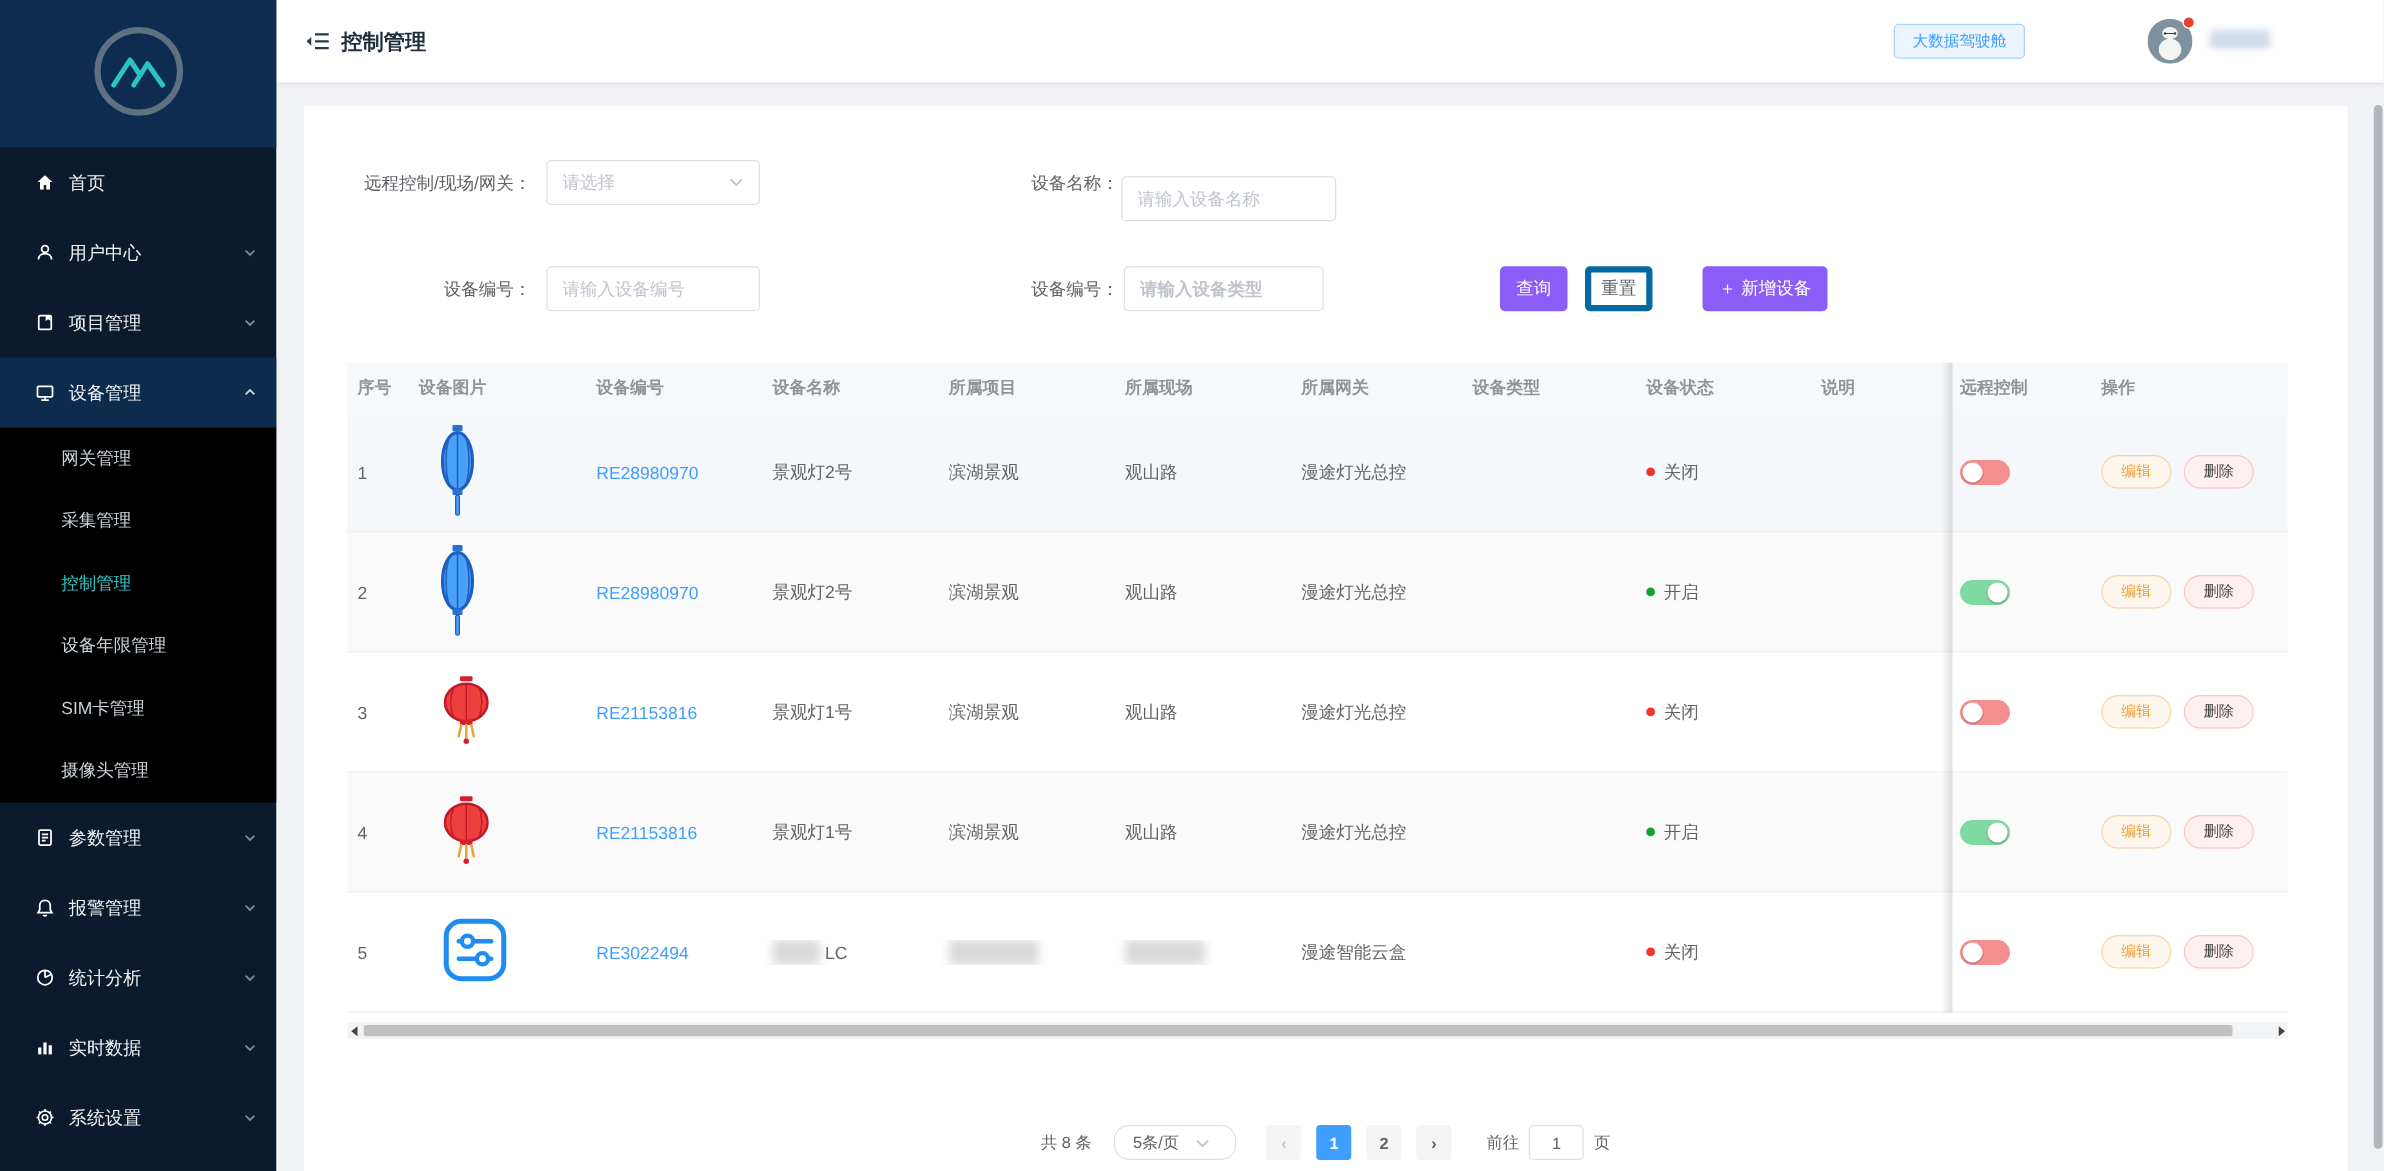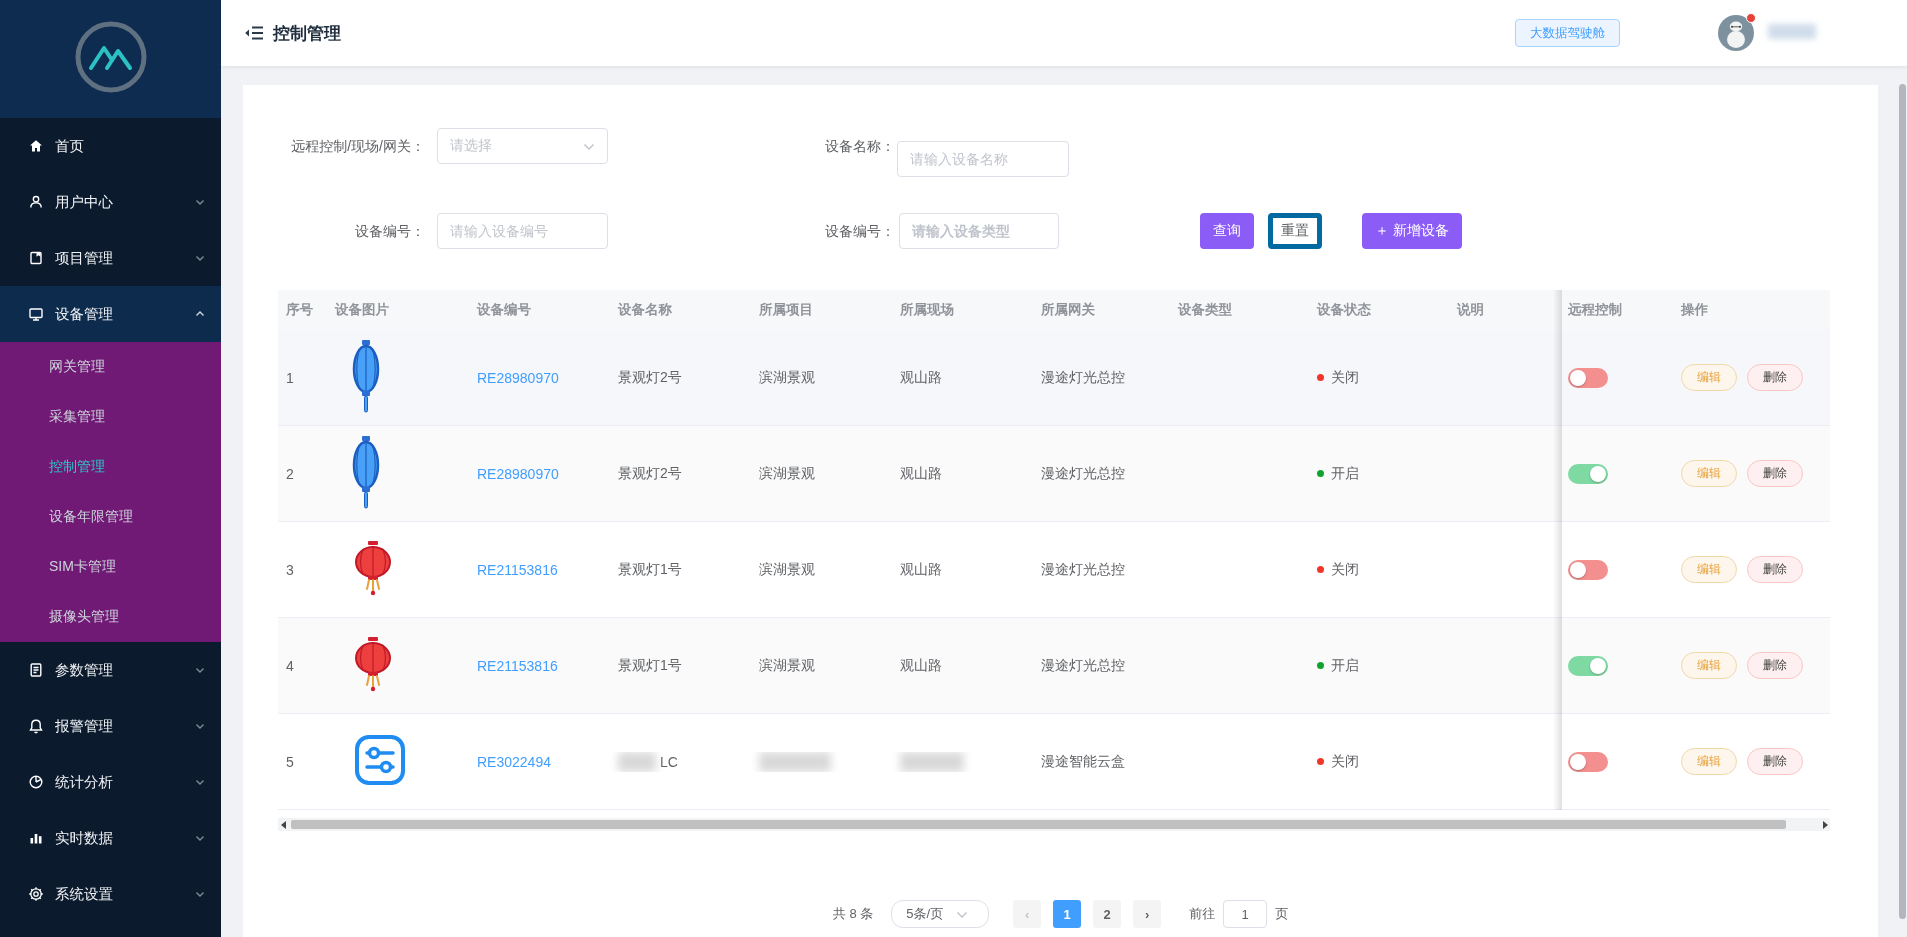--- a/index.html
+++ b/index.html
@@ -9,21 +9,21 @@
 
   
   .sidebar { position:absolute; left:0; top:0; width:221px; height:937px; background:#0b1a2c; z-index:30; }
   .logo-block { height:118px; background:#0e2c4f; display:flex; align-items:center; justify-content:center; cursor:pointer; }
   .side-item { position:relative; height:56px; display:flex; align-items:center; padding-left:28px; cursor:pointer; color:#f2f4f7; font-size:14.5px; }
   .side-item.parent-open { background:#0d2b4c; }
   .s-icon { width:16px; height:16px; margin-right:11px; display:inline-flex; }
   .s-icon svg { width:16px; height:16px; }
   .s-label { flex:1; }
   .s-chev { position:absolute; right:14px; top:50%; transform:translateY(-50%); display:inline-flex; }
-  .submenu { background:#701a75; }
+  .submenu { background:#000000; }
   .sub-item { height:50px; display:flex; align-items:center; padding-left:49px; font-size:14px; color:#cdd3db; cursor:pointer; }
   .sub-item.active { color:#2cc6c8; }
 
   
   .topbar { position:absolute; left:221px; top:0; width:1686px; height:66px; background:#fff; box-shadow:0 1px 4px rgba(0,21,41,.08); z-index:20; }
   .hamburger { position:absolute; left:23px; top:25px; cursor:pointer; display:inline-flex; }
   .page-title { position:absolute; left:52px; top:22px; font-size:17px; font-weight:bold; color:#1f2d3d; }
   .dash-btn { position:absolute; right:287px; top:19px; height:28px; padding:0 14px; background:#ecf5ff; border:1px solid #a9d2ff; border-radius:4px; color:#409eff; font-size:12.5px; cursor:pointer; font-family:inherit; }
   .avatar { position:absolute; right:153px; top:15px; width:36px; height:36px; border-radius:50%; cursor:pointer; }
   .avatar-badge { position:absolute; right:151px; top:13px; width:10px; height:10px; border-radius:50%; background:#e5433a; border:1.5px solid #fff; }

